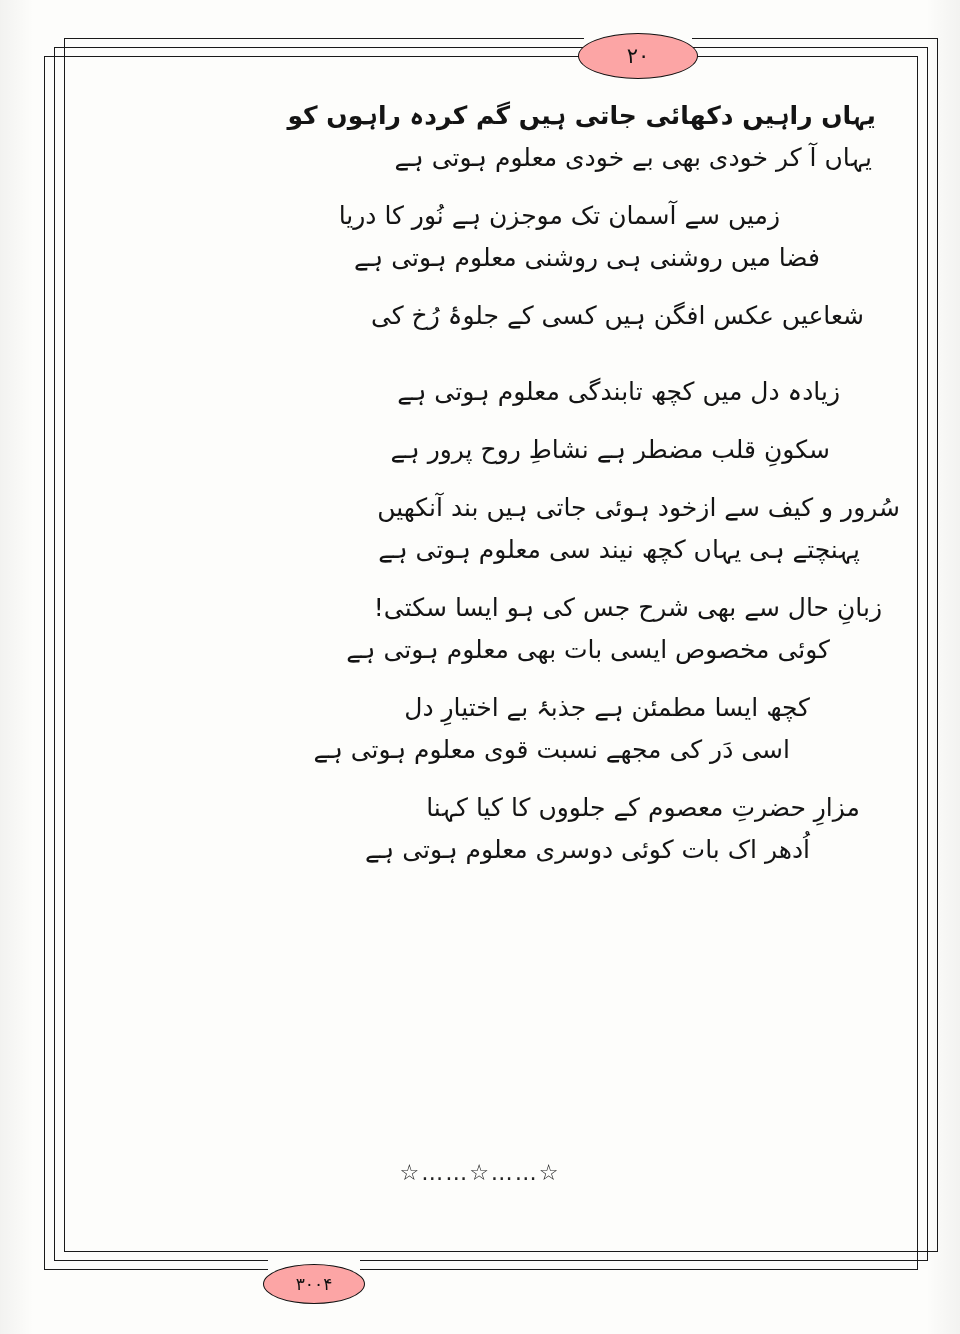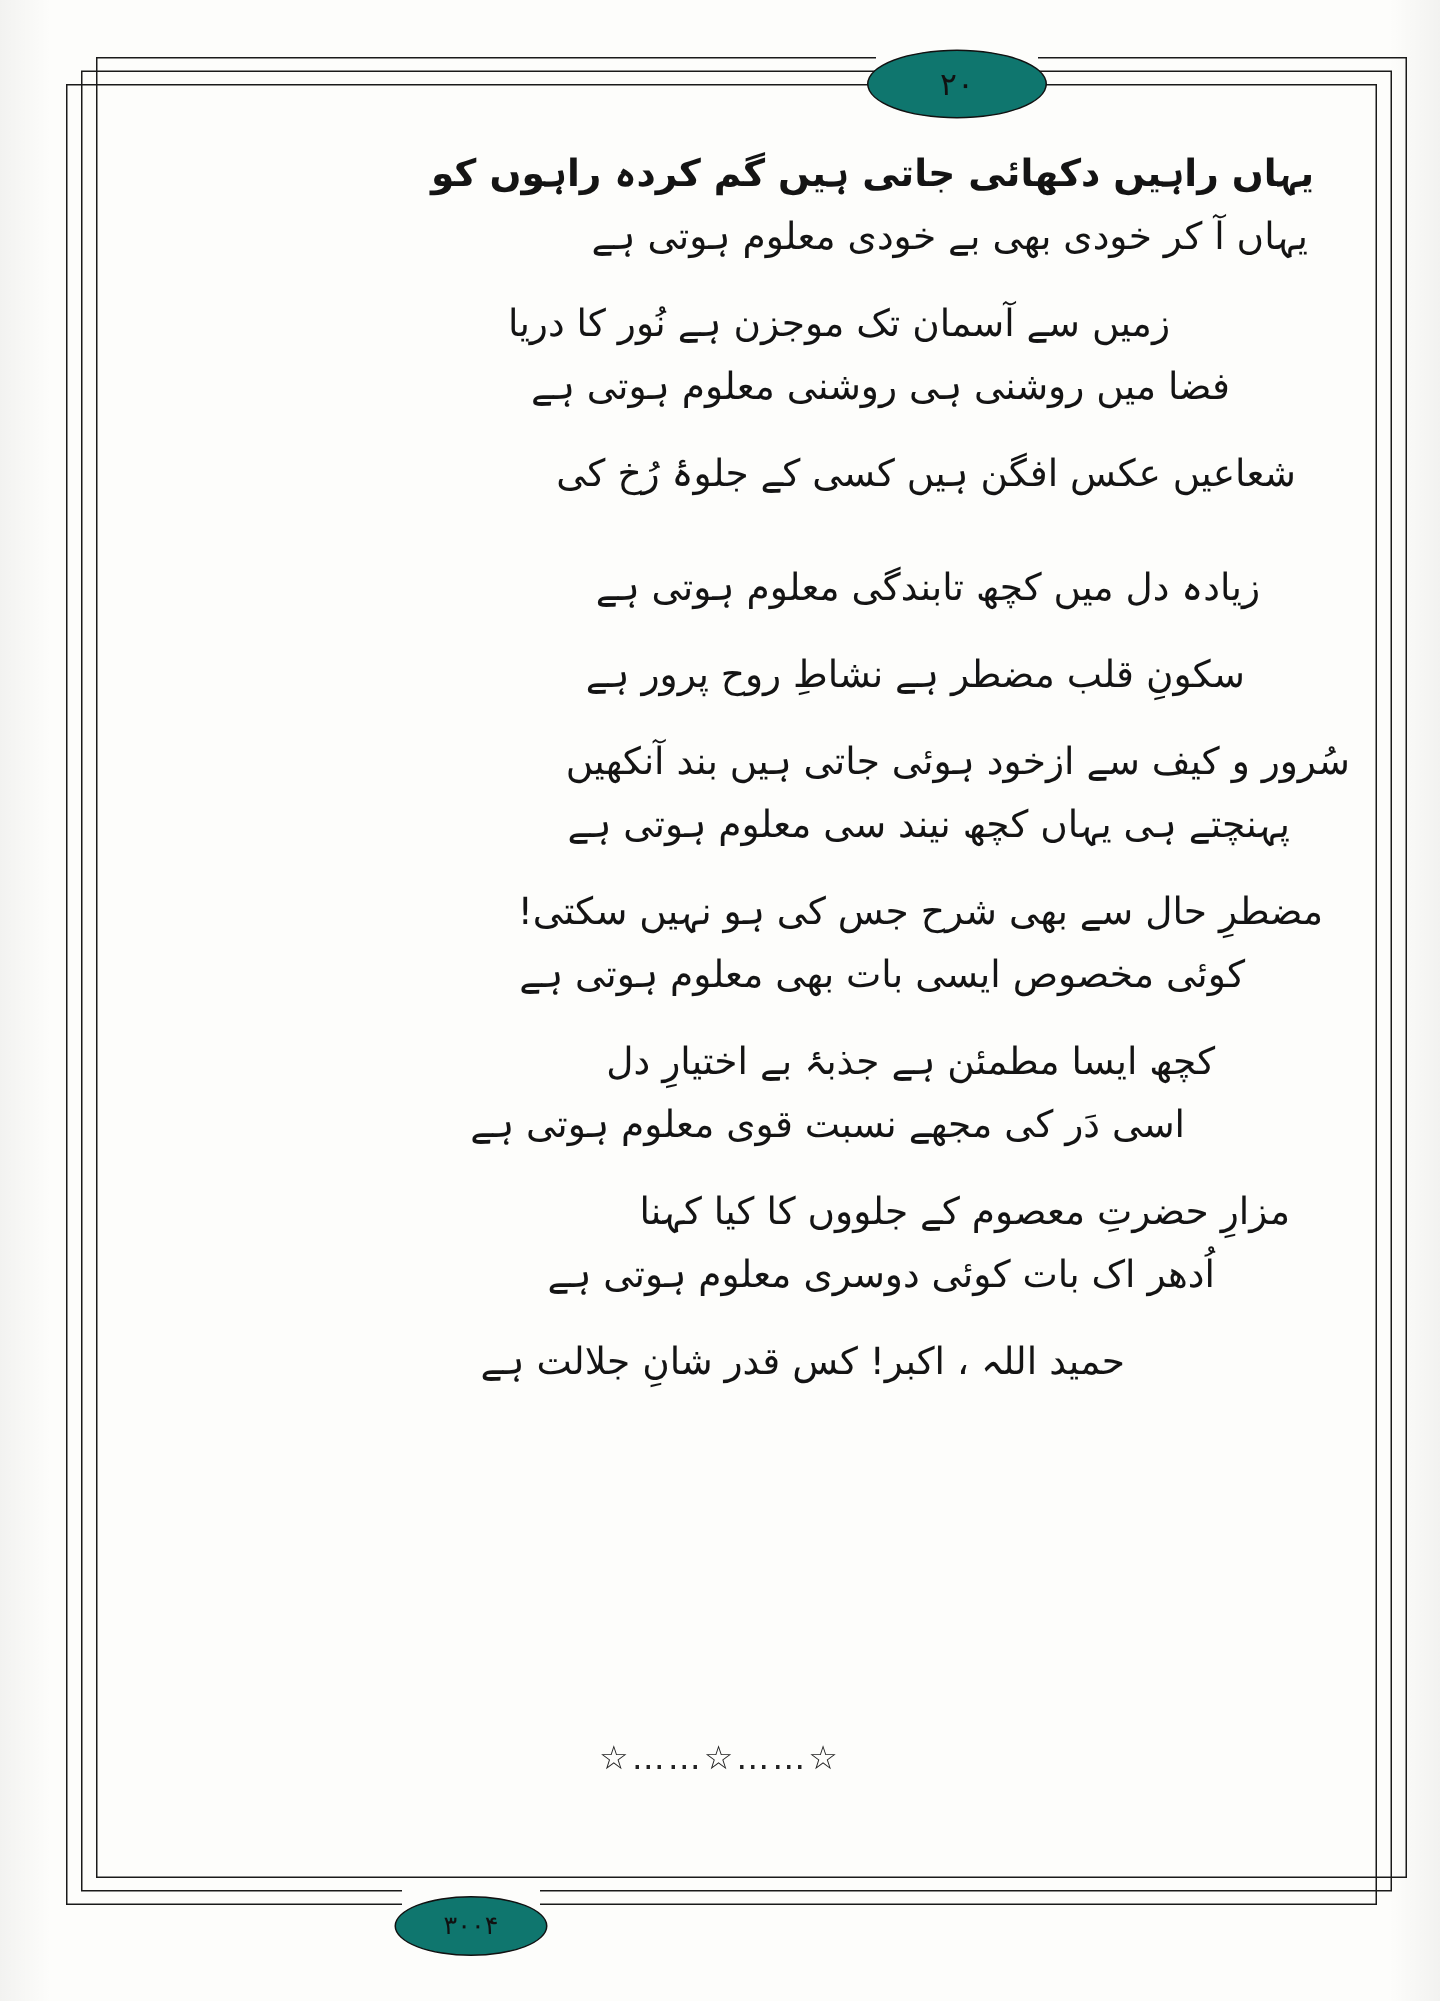--- a/index.html
+++ b/index.html
@@ -33,21 +33,21 @@
     position: absolute;
     background: #fdfdfb;
     pointer-events: none;
   }
 
   
   .oval {
     position: absolute;
     border: 1.6px solid #111;
     border-radius: 50%;
-    background: #0f766e;
+    background: #fca5a5;
     display: flex;
     align-items: center;
     justify-content: center;
     font-size: 21px;
     color: #111;
     letter-spacing: 1px;
   }
   .oval.top {
     left: 578px; top: 33px; width: 118px; height: 44px;
   }
@@ -158,35 +158,34 @@
     <div class="couplet c3">
       <div class="line l1">سکونِ قلب مضطر ہے نشاطِ روح پرور ہے</div>
     </div>
 
     <div class="couplet c4">
       <div class="line l1">سُرور و کیف سے ازخود ہوئی جاتی ہیں بند آنکھیں</div>
       <div class="line l2">پہنچتے ہی یہاں کچھ نیند سی معلوم ہوتی ہے</div>
     </div>
 
     <div class="couplet c5">
-      <div class="line l1">مضطرِ حال سے بھی شرح جس کی ہو نہیں سکتی!</div>
+      <div class="line l1">زبانِ حال سے بھی شرح جس کی ہو ایسا سکتی!</div>
       <div class="line l2">کوئی مخصوص ایسی بات بھی معلوم ہوتی ہے</div>
     </div>
 
     <div class="couplet c6">
       <div class="line l1">کچھ ایسا مطمئن ہے جذبۂ بے اختیارِ دل</div>
       <div class="line l2">اسی دَر کی مجھے نسبت قوی معلوم ہوتی ہے</div>
     </div>
 
     <div class="couplet c7">
       <div class="line l1">مزارِ حضرتِ معصوم کے جلووں کا کیا کہنا</div>
       <div class="line l2">اُدھر اک بات کوئی دوسری معلوم ہوتی ہے</div>
     </div>
 
     <div class="couplet c8">
-      <div class="line l1">حمید اللہ ، اکبر! کس قدر شانِ جلالت ہے</div>
     </div>
 
   </div>
 
   <div class="divider">☆……☆……☆</div>
 
 </div>
 
 </body></html>

